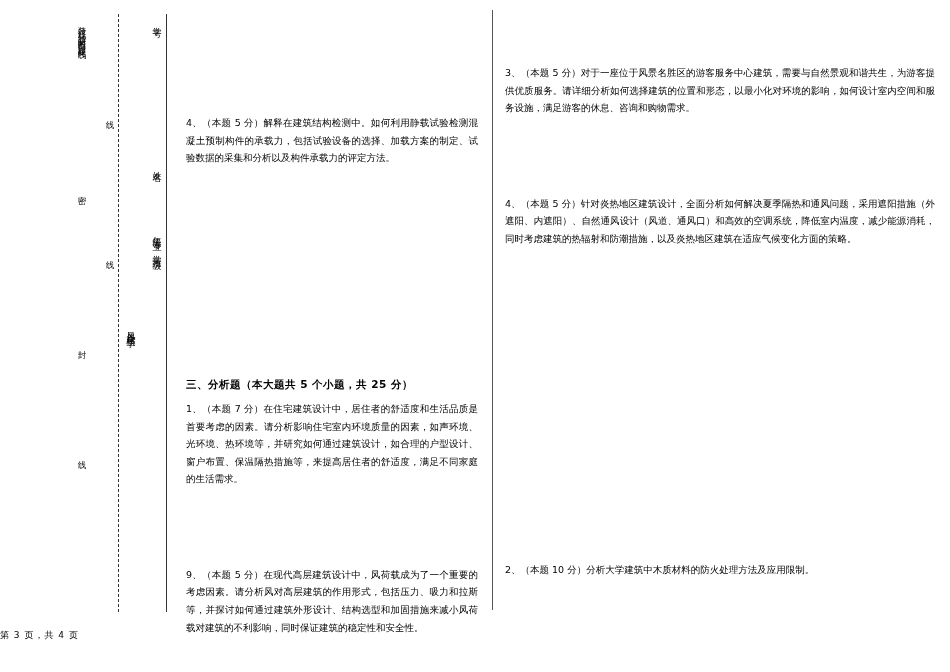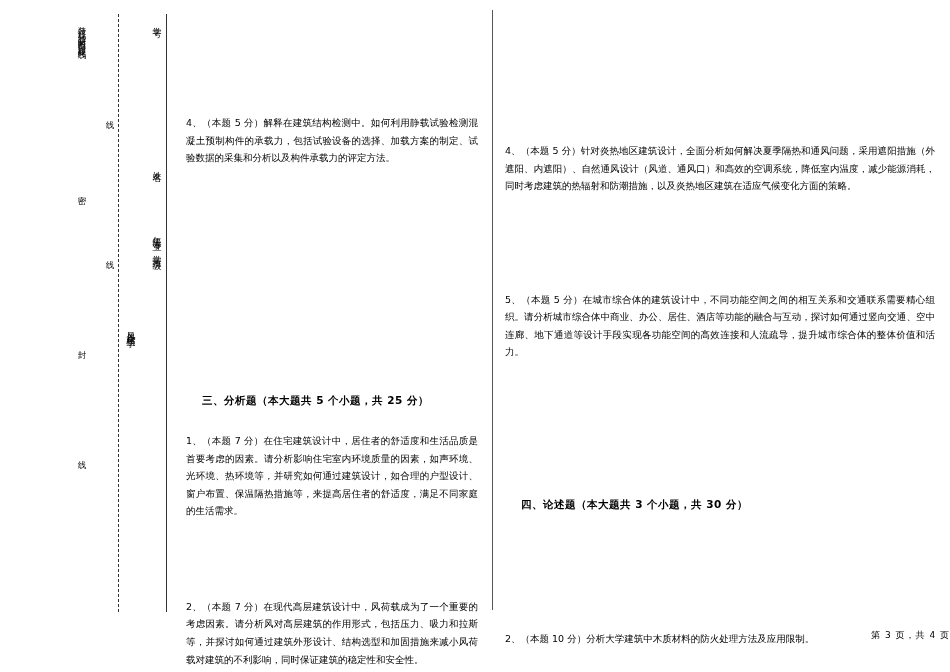--- a/index.html
+++ b/index.html
@@ -63,33 +63,33 @@
   }
   .col.left{left:186px;width:292px;}
   .col.right{left:505px;width:430px;}
   .q{
     margin:0 0 0 0;
     text-indent:0;
   }
   .sec-title{
     font-weight:bold;
     font-size:10.5px;
-    margin:16px;
+    margin:0;
     letter-spacing:0.5px;
   }
   .spacer-sm{height:26px;}
   .spacer-md{height:54px;}
   .spacer-lg{height:78px;}
   .spacer-xl{height:104px;}
 
   .footer{
     position:absolute;
     left:0;right:0;
     top:629px;
-    text-align:right;
+    text-align:left;
     font-size:9px;
     letter-spacing:1px;
   }
 </style>
 </head>
 <body>
 
 <div class="page">
 
   <div class="margin-strip">
@@ -114,33 +114,32 @@
   <div class="col left">
     <div class="spacer-xl"></div>
     <p class="q">4、（本题 5 分）解释在建筑结构检测中。如何利用静载试验检测混凝土预制构件的承载力，包括试验设备的选择、加载方案的制定、试验数据的采集和分析以及构件承载力的评定方法。</p>
     <div class="spacer-lg"></div>
     <div class="spacer-xl"></div>
     <div class="spacer-sm"></div>
     <p class="sec-title">三、分析题（本大题共 5 个小题，共 25 分）</p>
     <div style="height:6px"></div>
     <p class="q">1、（本题 7 分）在住宅建筑设计中，居住者的舒适度和生活品质是首要考虑的因素。请分析影响住宅室内环境质量的因素，如声环境、光环境、热环境等，并研究如何通过建筑设计，如合理的户型设计、窗户布置、保温隔热措施等，来提高居住者的舒适度，满足不同家庭的生活需求。</p>
     <div class="spacer-lg"></div>
-    <p class="q">2、（本题 7 分）在现代高层建筑设计中，风荷载成为了一个重要的考虑因素。请分析风对高层建筑的作用形式，包括压力、吸力和拉斯等，并探讨如何通过建筑外形设计、结构选型和加固措施来减小风荷载对建筑的不利影响，同时保证建筑的稳定性和安全性。</p>
+    <p class="q">9、（本题 5 分）在现代高层建筑设计中，风荷载成为了一个重要的考虑因素。请分析风对高层建筑的作用形式，包括压力、吸力和拉斯等，并探讨如何通过建筑外形设计、结构选型和加固措施来减小风荷载对建筑的不利影响，同时保证建筑的稳定性和安全性。</p>
   </div>
 
   <div class="col right">
     <div class="spacer-md"></div>
+    <p class="q">3、（本题 5 分）对于一座位于风景名胜区的游客服务中心建筑，需要与自然景观和谐共生，为游客提供优质服务。请详细分析如何选择建筑的位置和形态，以最小化对环境的影响，如何设计室内空间和服务设施，满足游客的休息、咨询和购物需求。</p>
     <div class="spacer-lg"></div>
     <p class="q">4、（本题 5 分）针对炎热地区建筑设计，全面分析如何解决夏季隔热和通风问题，采用遮阳措施（外遮阳、内遮阳）、自然通风设计（风道、通风口）和高效的空调系统，降低室内温度，减少能源消耗，同时考虑建筑的热辐射和防潮措施，以及炎热地区建筑在适应气候变化方面的策略。</p>
     <div class="spacer-lg"></div>
     <div style="height:18px"></div>
-    <p class="q">5、（本题 5 分）在城市综合体的建筑设计中，不同功能空间之间的相互关系和交通联系需要精心组织。请分析城市综合体中商业、办公、居住、酒店等功能的融合与互动，探讨如何通过竖向交通、空中连廊、地下通道等设计手段实现各功能空间的高效连接和人流疏导，提升城市综合体的整体价值和活力。</p>
     <div class="spacer-xl"></div>
     <div style="height:14px"></div>
-    <p class="sec-title">四、论述题（本大题共 3 个小题，共 30 分）</p>
     <div style="height:6px"></div>
     <div class="spacer-lg"></div>
     <div style="height:16px"></div>
     <p class="q">2、（本题 10 分）分析大学建筑中木质材料的防火处理方法及应用限制。</p>
   </div>
 
   <div class="footer">第 3 页，共 4 页</div>
 
 </div>
 

